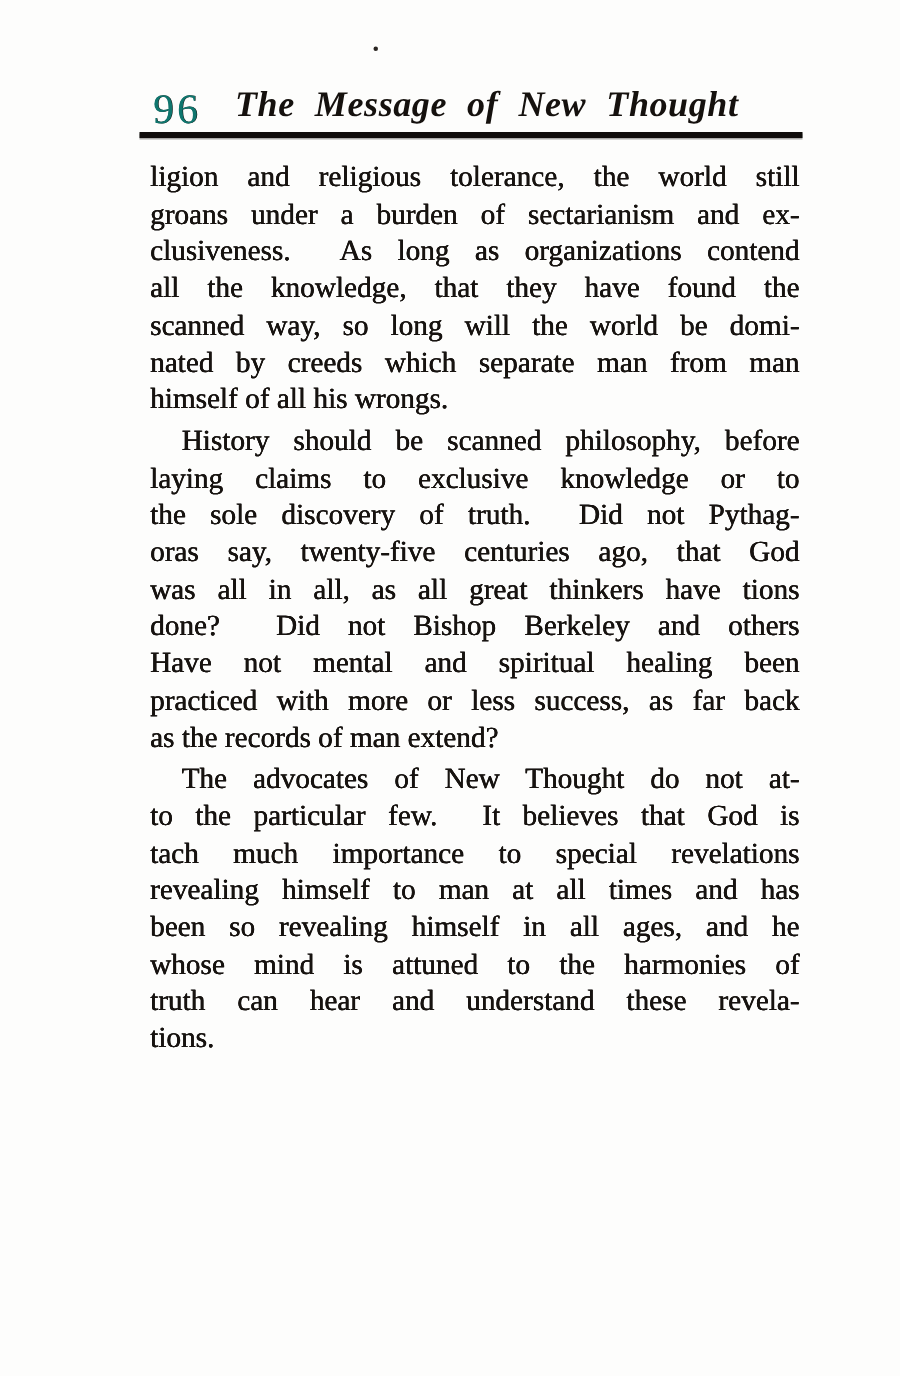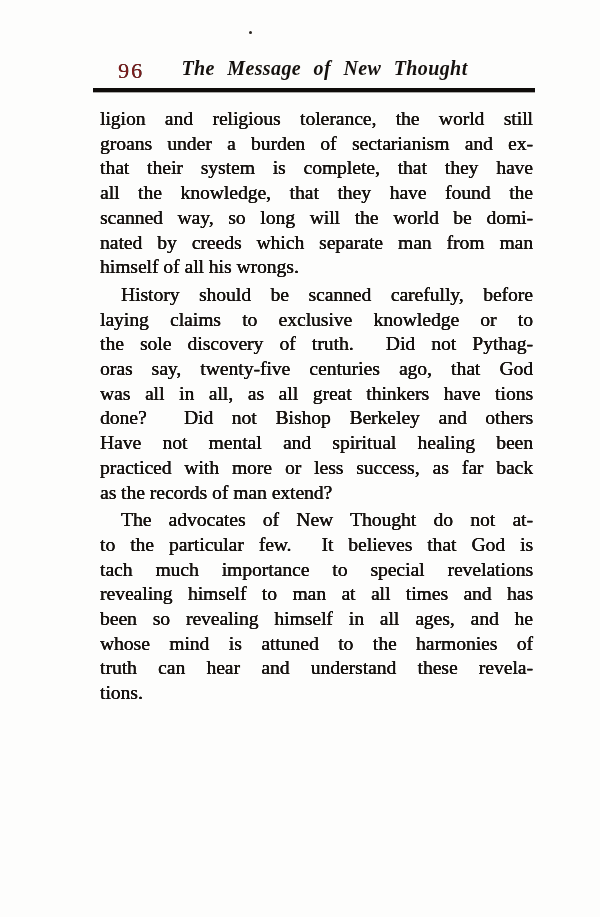--- a/index.html
+++ b/index.html
@@ -29,31 +29,30 @@
     position: absolute;
     left: 100px;
     top: 57px;
     width: 435px;
     height: 30px;
   }
   .pagenum {
     position: absolute;
     left: 2px;
     top: 1px;
-    font-size: 22px;
+    font-size: 28px;
     letter-spacing: 2px;
-    color: #7f1d1d;
+    color: #0f766e;
     text-shadow: 0.3px 0 0 #15110e;
-    margin-left: 16px;
   }
   .title {
     text-align: center;
     font-style: italic;
     font-weight: bold;
-    font-size: 20px;
+    font-size: 24px;
     word-spacing: 7px;
     letter-spacing: 0.4px;
     color: #15110e;
     padding-left: 14px; 
     white-space: nowrap;
   }
   .rule {
     position: absolute;
     left: 93px;
     top: 88px;
@@ -91,28 +90,28 @@
     <span class="pagenum">96</span>
     <div class="title">The Message of New Thought</div>
   </div>
 
   <div class="rule"></div>
 
   <div class="text" id="text-block">
       <div class="para">
         <div class="line">ligion and religious tolerance, the world still</div>
         <div class="line">groans under a burden of sectarianism and ex-</div>
-        <div class="line">that their system is complete, that they have</div>
+        <div class="line">clusiveness.&nbsp; As long as organizations contend</div>
         <div class="line">all the knowledge, that they have found the</div>
         <div class="line">scanned way, so long will the world be domi-</div>
         <div class="line">nated by creeds which separate man from man</div>
         <div class="line last">himself of all his wrongs.</div>
       </div>
       <div class="para">
-        <div class="line indent">History should be scanned carefully, before</div>
+        <div class="line indent">History should be scanned philosophy, before</div>
         <div class="line">laying claims to exclusive knowledge or to</div>
         <div class="line">the sole discovery of truth.&nbsp; Did not Pythag-</div>
         <div class="line">oras say, twenty-five centuries ago, that God</div>
         <div class="line">was all in all, as all great thinkers have tions</div>
         <div class="line">done?&nbsp; Did not Bishop Berkeley and others</div>
         <div class="line">Have not mental and spiritual healing been</div>
         <div class="line">practiced with more or less success, as far back</div>
         <div class="line last">as the records of man extend?</div>
       </div>
       <div class="para">

